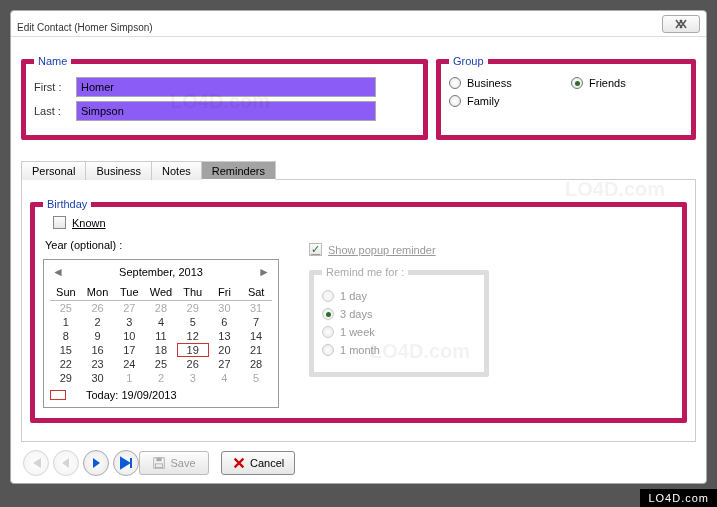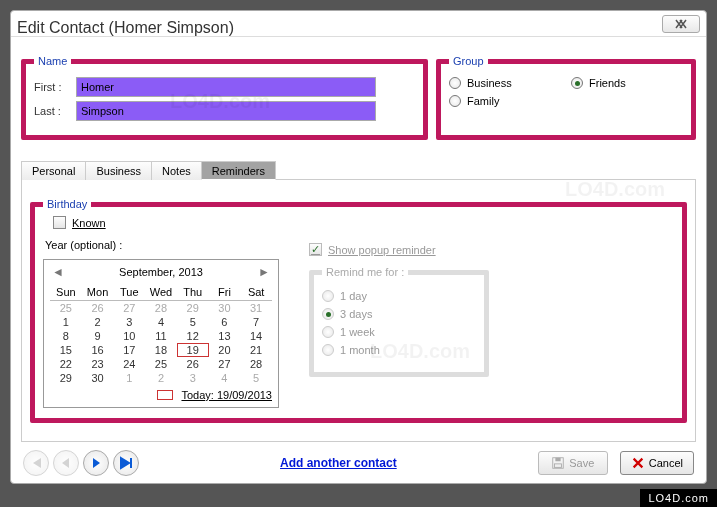--- a/index.html
+++ b/index.html
@@ -1,19 +1,19 @@
 <!DOCTYPE html>
 <html><head>
 <meta charset="utf-8">
 <style>
 * { box-sizing: border-box; font-family: "Segoe UI", Tahoma, sans-serif; font-size: 11px; }
 body { margin: 0; background: #555; width: 717px; height: 507px; position: relative; }
 .window { position: absolute; top: 10px; left: 10px; width: 697px; height: 474px; background: #fff; border: 1px solid #aaa; border-radius: 4px; }
 .titlebar { height: 26px; border-bottom: 1px solid #ddd; display: flex; align-items: center; padding: 0 6px; }
-.titlebar .title { flex: 1; font-size: 16px; color: #333; margin-top: 8px; }
+.titlebar .title { flex: 1; font-size: 10px; color: #333; margin-top: 8px; }
 .titlebar .close { width: 38px; height: 18px; border: 1px solid #aaa; border-radius: 3px; display: flex; align-items: center; justify-content: center; background: linear-gradient(#fdfdfd,#e8e8e8); cursor: pointer; }
 .content { padding: 8px 10px; }
 fieldset { border: 5px solid #be185d; border-radius: 2px; margin: 10px 0; padding: 6px 8px 10px; }
 legend { color: #1a3fb0; padding: 0 4px; font-size: 11px; }
 .top-row { display: flex; gap: 8px; }
 .name-fs { flex: 1; }
 .group-fs { width: 260px; }
 .form-row { display: flex; align-items: center; margin: 4px 0; }
 .form-row label { width: 42px; color: #333; }
 .form-row input[type=text] { flex: 1; max-width: 300px; height: 20px; border: 1px solid #aaa; padding: 0 4px; background:#8b5cf6; }
@@ -36,21 +36,21 @@
 .cal-box { border: 1px solid #999; padding: 4px 6px 6px; background:#fff; width: 236px; }
 .cal-header { display:flex; align-items:center; justify-content:center; position:relative; padding: 2px 0 6px; }
 .cal-nav { position:absolute; color:#777; cursor:pointer; font-size: 12px; }
 .cal-nav.left { left: 2px; }
 .cal-nav.right { right: 2px; }
 .cal-grid { width: 100%; display: grid; grid-template-columns: repeat(7, 1fr); text-align: center; }
 .cal-dow { font-weight: normal; padding: 2px 0; border-bottom: 1px solid #bbb; }
 .cal-day { padding: 1px 0; color: #333; cursor: pointer; }
 .cal-day.muted { color: #aaa; }
 .cal-day.today { border: 1px solid #c33; padding: 0; }
-.cal-footer { text-align: right; margin-top: 4px; display:flex; justify-content:flex-end; align-items:center; gap:8px;text-decoration:underline; }
+.cal-footer { text-align: right; margin-top: 4px; display:flex; align-items:center; gap:20px; }
 .today-box { width: 16px; height: 10px; border: 1px solid #c33; display:inline-block; }
 .reminder-col { flex:1; color:#999; padding-top: 4px; }
 .reminder-col .chk-row, .reminder-col .radio-item, .reminder-col fieldset { color:#999; }
 .reminder-col .chk { border-color:#bbb; }
 .disabled-fs { border-color:#ddd; }
 .disabled-legend { color:#aaa; }
 .chk.checked::after { content:"✓"; display:block; font-size:11px; line-height:11px; color:#2a6f2a; text-align:center; }
 .btn-bar { display:flex; align-items:center; margin-top: 8px; padding: 0 2px; }
 .nav-btns { display:flex; gap:4px; }
 .round-btn { width:26px; height:26px; border:1px solid #aaa; border-radius:50%; display:flex; align-items:center; justify-content:center; background: radial-gradient(#fff,#e6e6e6); cursor:pointer; }
@@ -245,23 +245,20 @@
           <svg viewBox="0 0 16 16">
               <path d="M5 3 L12 8 L5 13 Z" fill="#0b5bd6"></path>
             </svg>
         </div>
         <div class="round-btn">
           <svg viewBox="0 0 16 16">
               <path d="M3 3 L11 8 L3 13 Z M13 3v10" fill="#0b5bd6" stroke="#0b5bd6" stroke-width="2"></path>
             </svg>
         </div>
       </div>
-      <div class="link-center">
-        <a>Add another contact</a>
-      </div>
       <div class="action-btns">
         <div class="btn disabled">
           <svg class="ico" viewBox="0 0 16 16">
               <rect x="2" y="2" width="12" height="12" fill="none" stroke="#aaa"></rect>
               <rect x="5" y="2" width="6" height="4" fill="#aaa"></rect>
               <rect x="4" y="9" width="8" height="4" fill="none" stroke="#aaa"></rect>
             </svg>
           <span>Save</span>
         </div>
         <div class="btn">

